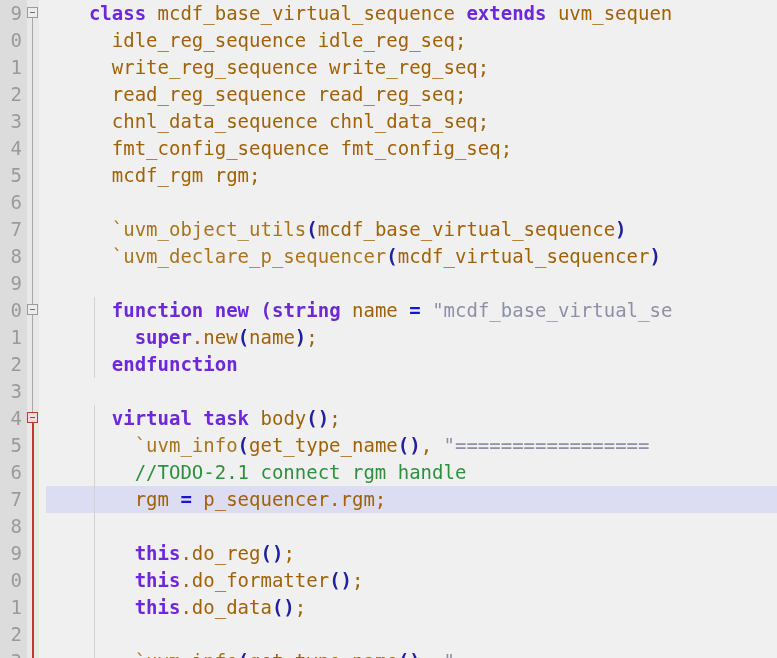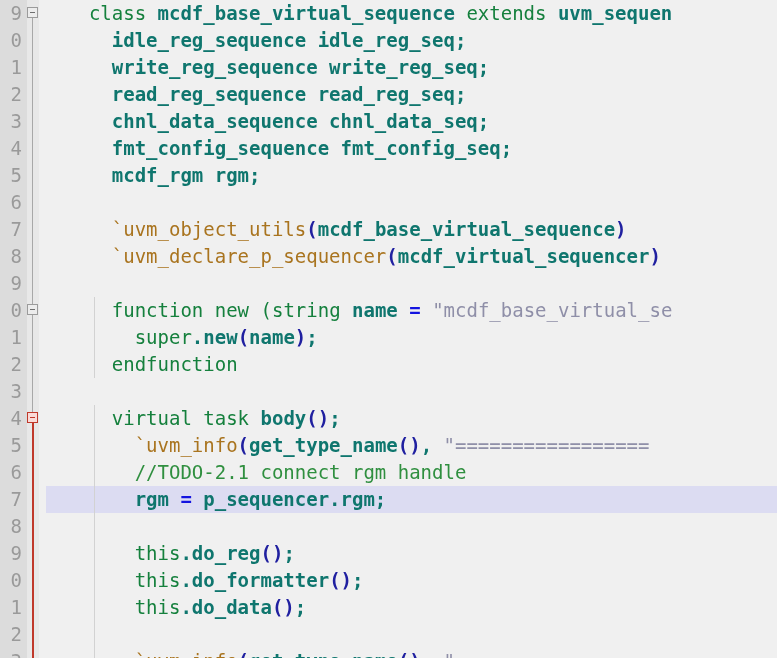--- a/index.html
+++ b/index.html
@@ -118,22 +118,22 @@
     z-index: 0;
   }
   .indent-guide {
     position: absolute;
     width: 1px;
     background: #d2d2d2;
     z-index: 1;
   }
 
   
-  .kw   { color: #15803d; font-weight: normal; }
-  .id   { color: #0f766e; font-weight: bold; }
+  .kw   { color: #6d28d9; font-weight: bold; }
+  .id   { color: #a16207; }
   .mac  { color: #a9741f; }
   .str  { color: #8f8fa8; }
   .cmt  { color: #2f8f3f; }
   .pun  { color: #2020a0; font-weight: bold; }
   .op   { color: #1414e0; font-weight: bold; }
   .plain{ color: #3c3c3c; }
 </style>
 </head>
 <body>
 

